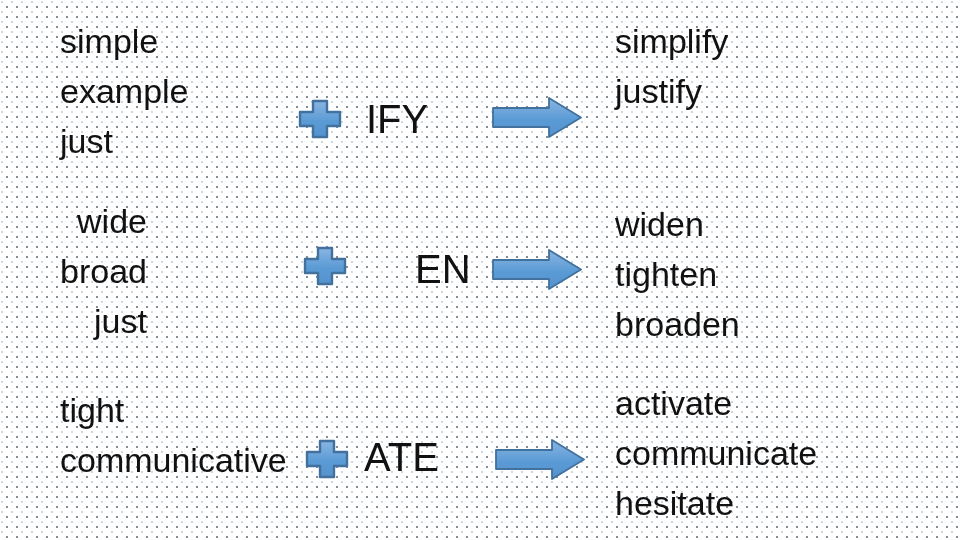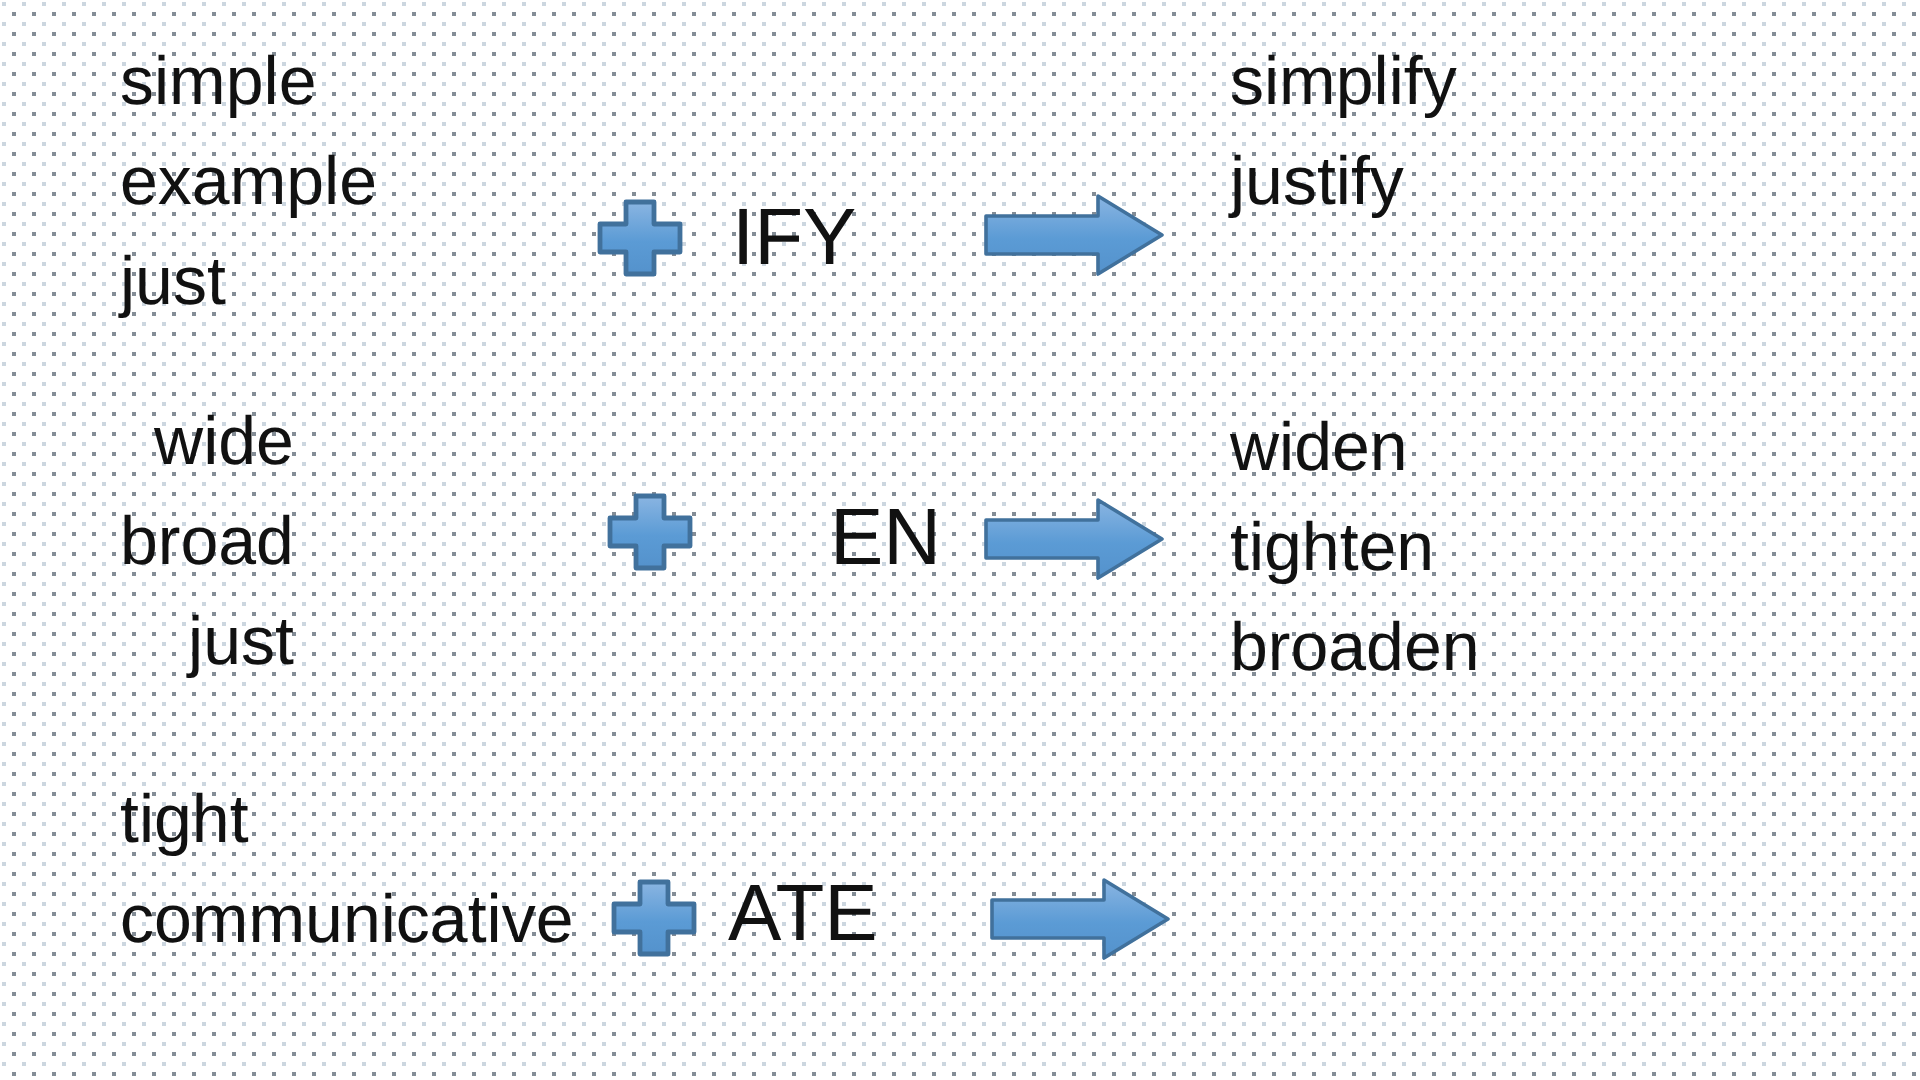--- a/index.html
+++ b/index.html
@@ -134,15 +134,20 @@
       <svg viewBox="0 0 44 40">
           <path d="M15 2 H29 V13 H42 V27 H29 V38 H15 V27 H2 V13 H15 Z" fill="url(#shapeGrad)" stroke="#41719C" stroke-width="2.4" stroke-linejoin="round"></path>
         </svg>
     </div>
     <div class="suffix">ATE</div>
     <div class="arrow">
       <svg viewBox="0 0 90 45">
           <path d="M1 13 H57 V3 L89 22.5 L57 42 V32 H1 Z" fill="url(#shapeGrad)" stroke="#41719C" stroke-width="1.8" stroke-linejoin="round"></path>
         </svg>
     </div>
+    <div class="words right">
+      <div>activate</div>
+      <div>communicate</div>
+      <div>hesitate</div>
+    </div>
   </section>
 
 </div>
 
 </body></html>

